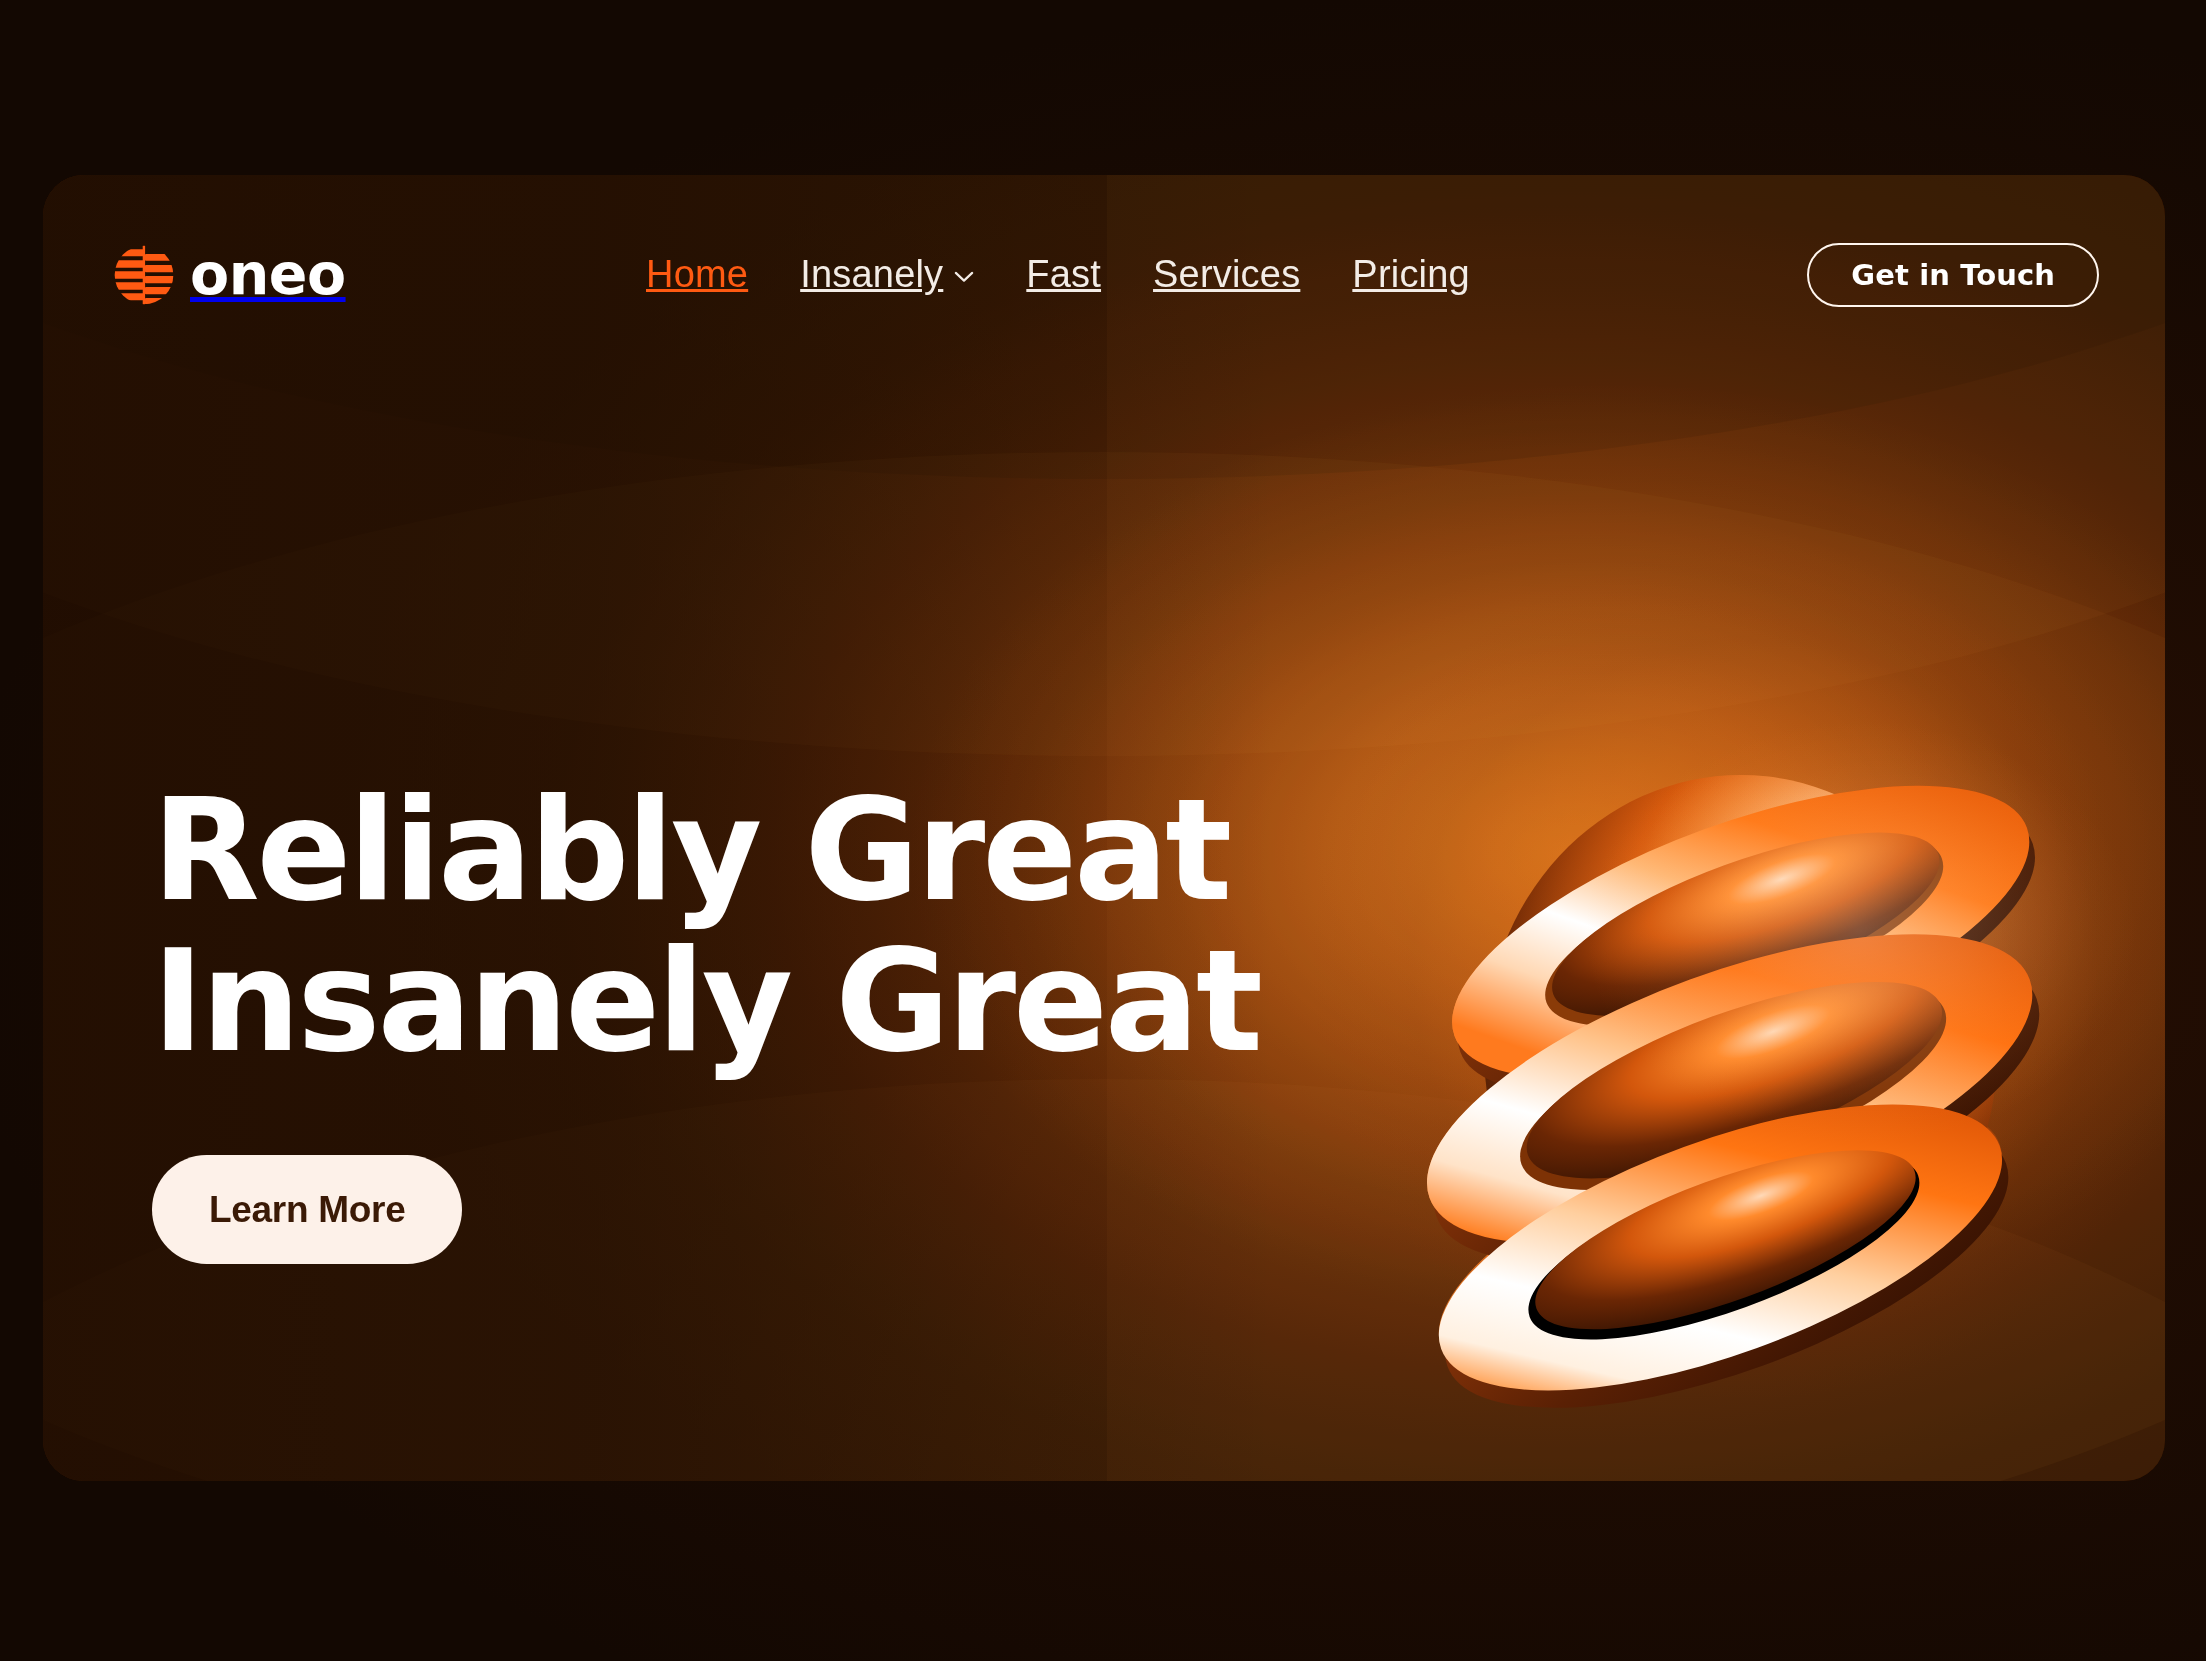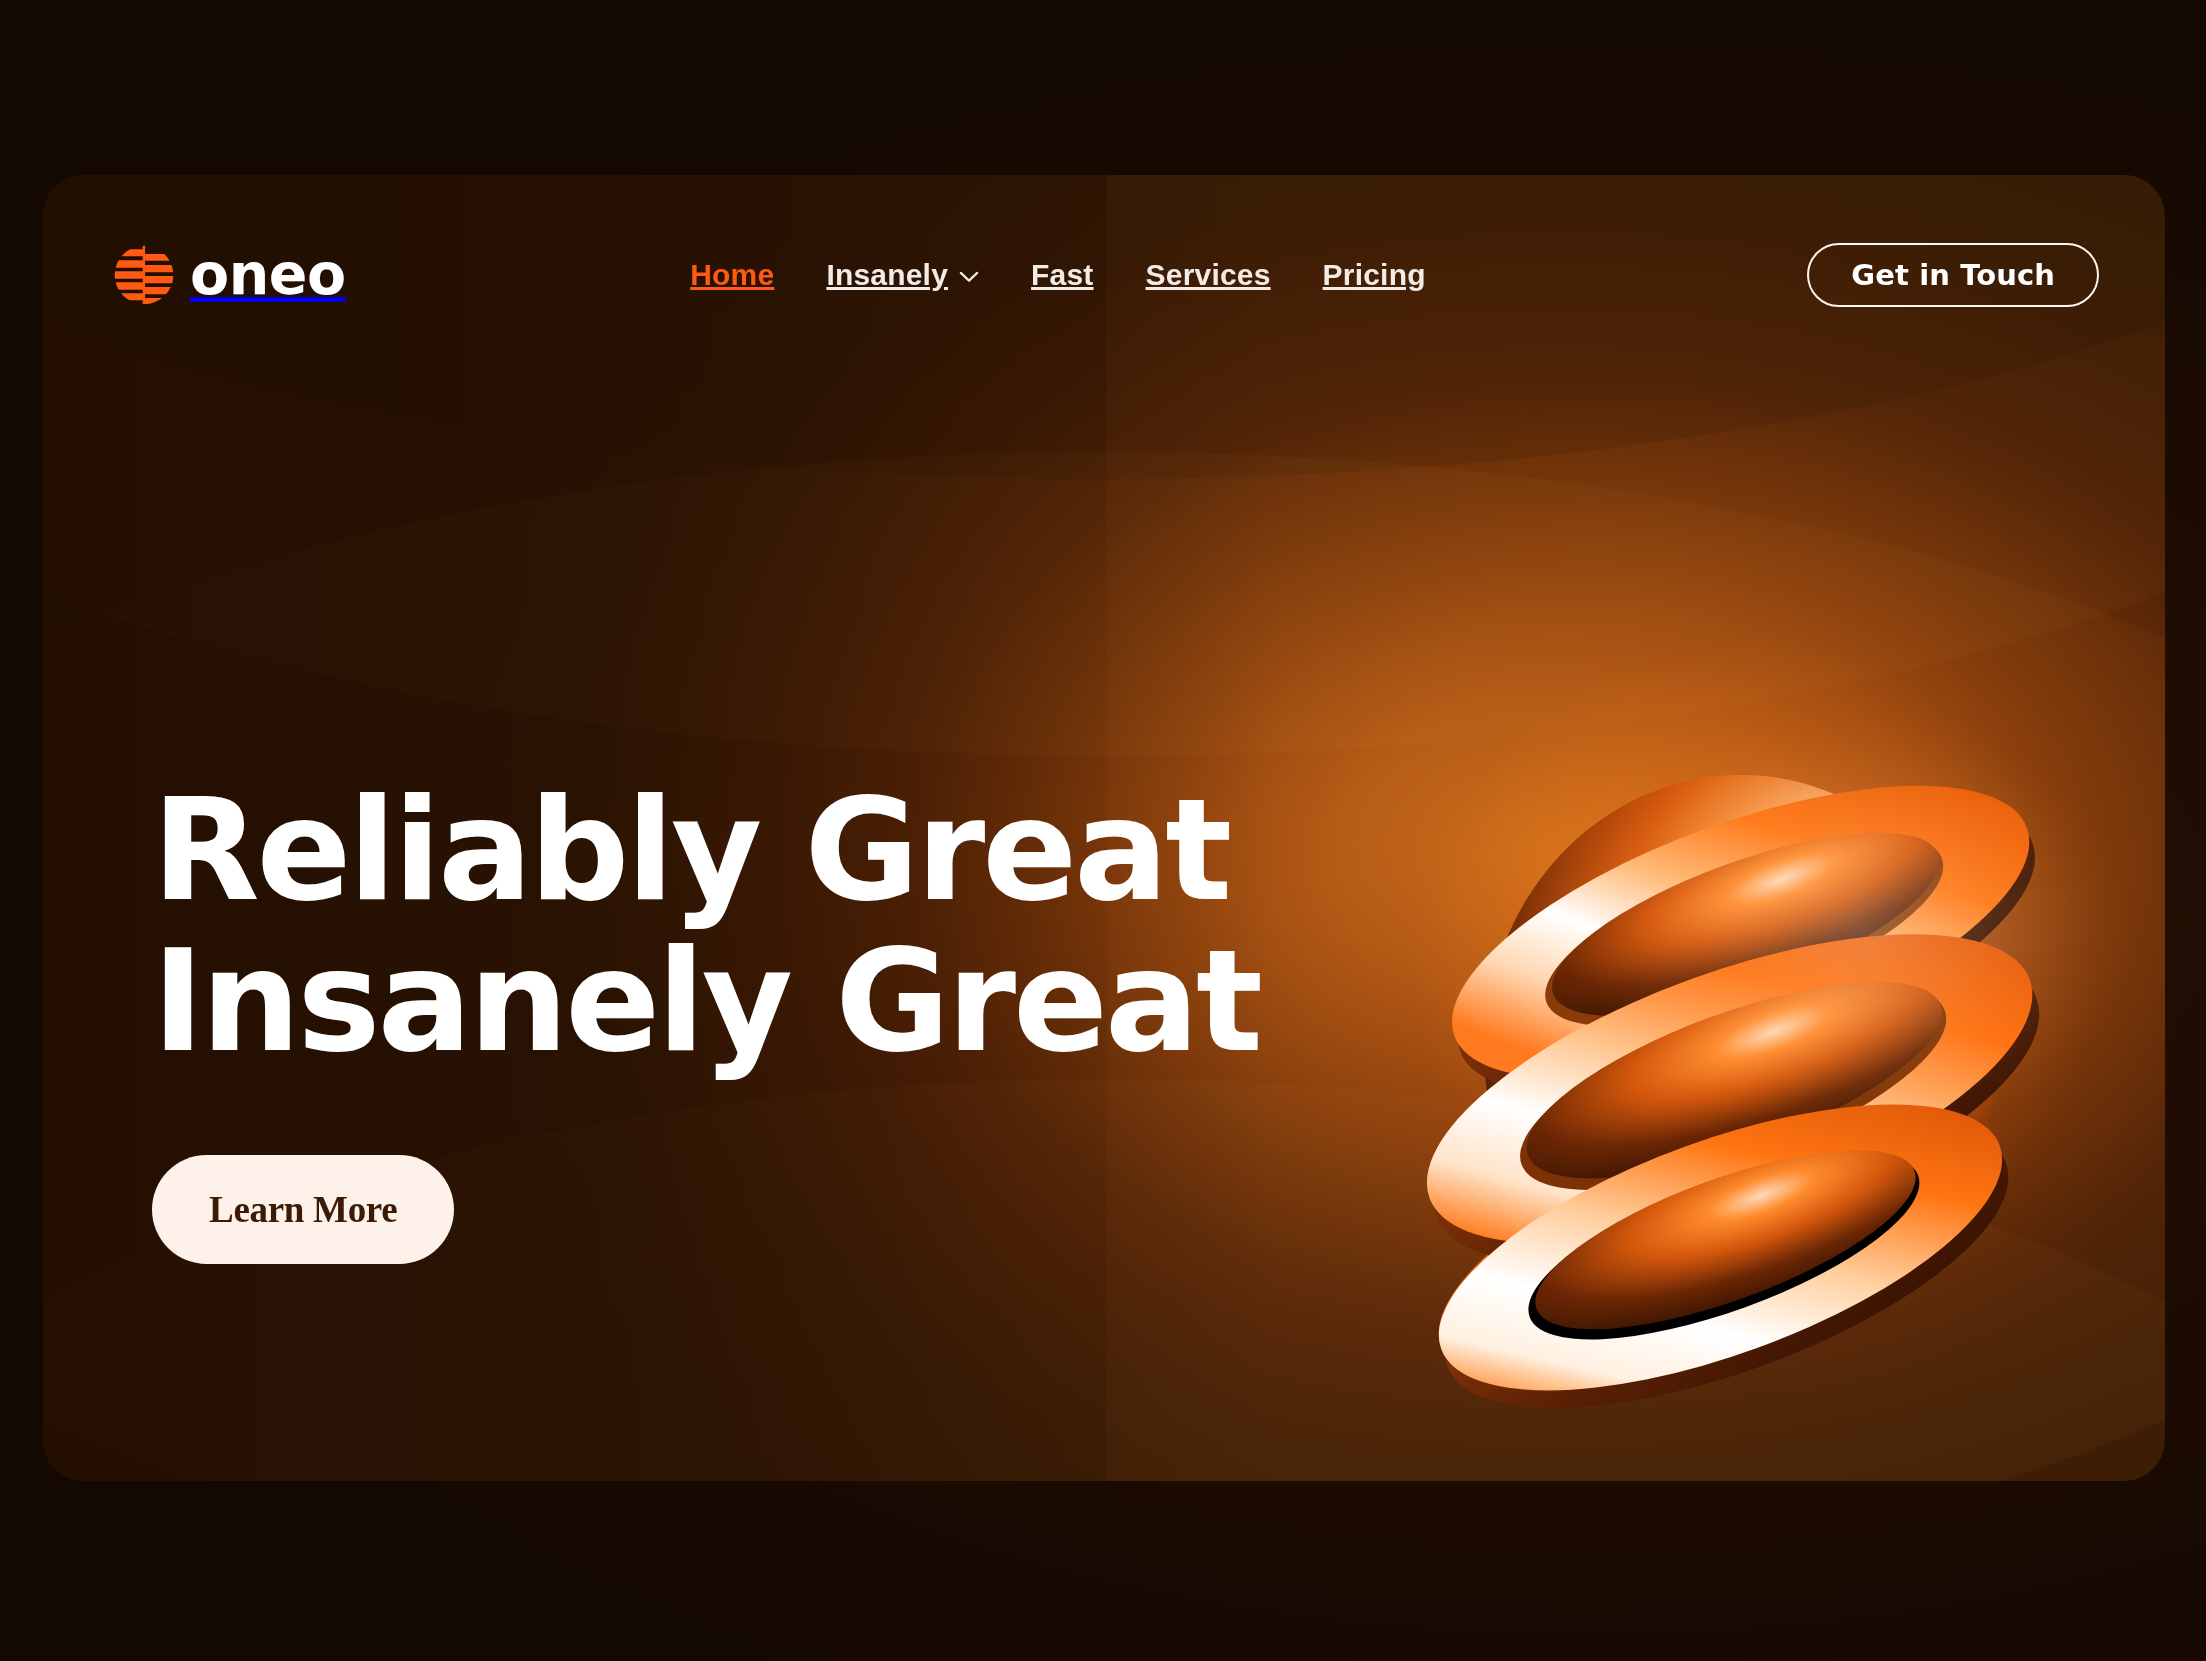--- a/index.html
+++ b/index.html
@@ -135,22 +135,22 @@
     display: flex;
     align-items: center;
     justify-content: center;
     gap: 52px;
     margin-left: -37px;
   }
   .nav-item {
     display: inline-flex;
     align-items: center;
     gap: 11px;
-    font-size: 30px;
-    font-weight: 700;
+    font-size: 38px;
+    font-weight: 400;
     color: #f3ece6;
     letter-spacing: 0.2px;
     cursor: pointer;
     white-space: nowrap;
   }
   .nav-item.is-active { color: #ff5a12; }
   .chev { display: block; margin-top: 4.6px; }
 
   .cta-outline {
     flex: 0 0 auto;
@@ -197,21 +197,21 @@
     height: 109px;
     padding: 0 57px;
     border: none;
     border-radius: 922px;
     background: #fdf1e9;
     color: #3b1a06;
     font-size: 37px;
     font-weight: 700;
     letter-spacing: -0.3px;
     cursor: pointer;
-    font-family: Liberation Serif, serif;
+    font-family: Liberation Sans, sans-serif;
   }
 
   
   .orb-wrap {
     position: absolute;
     left: 1264px;
     top: 480px;
     width: 849px;
     height: 766px;
     z-index: 6;

